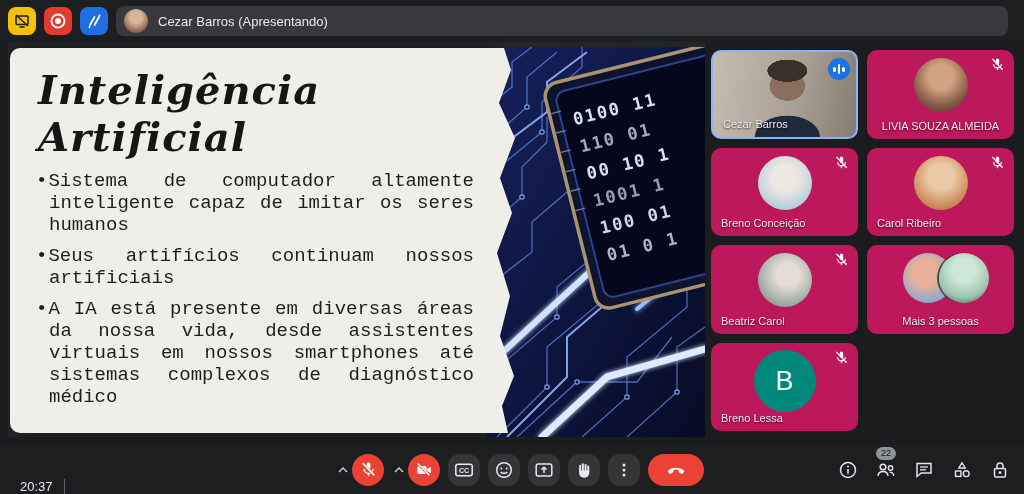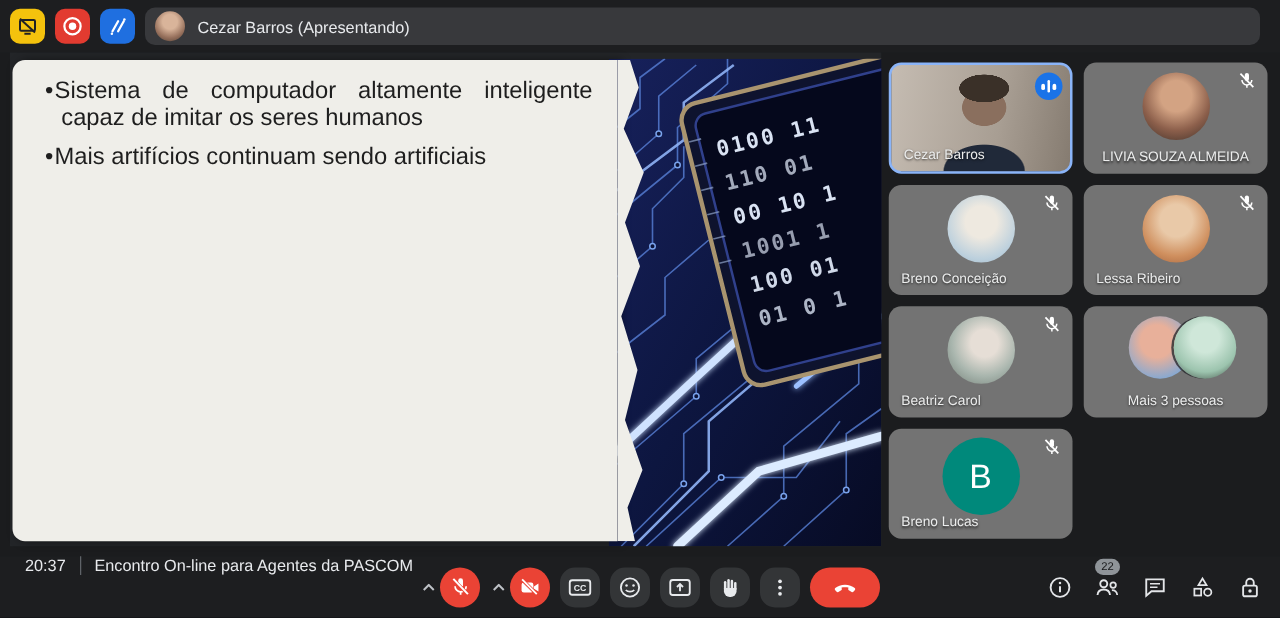--- a/index.html
+++ b/index.html
@@ -23,28 +23,28 @@
 
   
   .slide{position:absolute;left:8px;top:42px;width:697px;height:395px;background:#232528;}
   .circuit{position:absolute;right:0;top:5px;width:218px;height:390px;}
   .paper{position:absolute;left:2px;top:6px;width:484px;height:385px;background:#efeee9;
          border-radius:10px 0 0 10px;box-shadow:3px 0 8px rgba(0,0,0,.45);padding:14px 16px 0 24px;}
   .torn{position:absolute;left:486px;top:6px;width:26px;height:385px;}
   .slide-title{font-family:"DejaVu Serif",serif;font-style:italic;font-weight:bold;
          font-size:40px;color:#161616;margin:4px 0 10px 4px;letter-spacing:1px;}
   .slide-bullets{margin:0;padding:0 4px 0 2px;list-style:none;}
-  .slide-bullets li{font-family:Liberation Sans, sans-serif;font-size:19px;line-height:22px;
+  .slide-bullets li{font-family:Liberation Mono, monospace;font-size:19px;line-height:22px;
          color:#1e1e1e;text-align:justify;margin-bottom:9px;padding-left:13px;text-indent:-13px;}
   .slide-bullets li::before{content:"\2022";margin-right:1px;}
 
   
   .grid{position:absolute;left:711px;top:50px;width:303px;height:381px;display:grid;
         grid-template-columns:1fr 1fr;grid-template-rows:repeat(4,1fr);gap:9px;}
-  .tile{position:relative;background:#737373;border-radius:10px;overflow:hidden;cursor:pointer;}
+  .tile{position:relative;background:#be185d;border-radius:10px;overflow:hidden;cursor:pointer;}
   .tile.video{border:2px solid #8ab4f8;background:
       radial-gradient(ellipse 36px 20px at 52% 22%,#3a3028 55%,rgba(0,0,0,0) 56%),
       radial-gradient(ellipse 30px 25px at 52% 40%,#8a6f5e 58%,rgba(0,0,0,0) 60%),
       radial-gradient(ellipse 58px 38px at 52% 100%,#202939 55%,rgba(0,0,0,0) 57%),
       linear-gradient(100deg,#c5bcb2,#a89e93 60%,#857b70);}
   .p-name{position:absolute;left:10px;bottom:7px;font-size:11px;color:#eceded;
         text-shadow:0 1px 2px rgba(0,0,0,.7);white-space:nowrap;}
   .p-name.center{left:0;right:0;text-align:center;}
   .mic-off{position:absolute;top:7px;right:9px;width:15px;height:15px;}
   .audio-ind{position:absolute;top:6px;right:6px;width:22px;height:22px;border-radius:50%;
@@ -64,21 +64,21 @@
   .duo .d1,.duo .d2{position:absolute;width:50px;height:50px;border-radius:50%;}
   .duo .d1{left:8px;background:radial-gradient(circle at 45% 40%,#e8b09a 32%,#7fa8d6 78%);}
   .duo .d2{left:44px;background:radial-gradient(circle at 50% 35%,#cfe7d9 28%,#9cc4ae 66%,#39453d 100%);
            box-shadow:-2px 0 0 rgba(40,43,46,.8);}
   .av-initial{position:absolute;left:50%;top:44%;transform:translate(-50%,-50%);width:62px;height:62px;
         border-radius:50%;background:#00897b;display:flex;align-items:center;justify-content:center;
         color:#fff;font-size:27px;}
 
   
   .bottom-bar{position:absolute;left:0;right:0;bottom:0;height:49px;background:#1d1e20;}
-  .meet-info{position:absolute;left:20px;top:0;height:49px;display:flex;align-items:flex-start;
+  .meet-info{position:absolute;left:20px;top:0;height:49px;display:flex;align-items:flex-end;
         gap:11px;color:#e8eaed;font-size:13px;}
   .v-div{width:1px;height:15px;background:#5f6368;}
   .controls{position:absolute;left:336px;top:0;height:49px;display:flex;align-items:center;gap:8px;}
   .ctl-group{display:flex;align-items:center;gap:2px;}
   .chev{width:14px;height:32px;display:flex;align-items:center;justify-content:center;cursor:pointer;}
   .ctl{width:32px;height:32px;border-radius:12px;background:#333537;display:flex;align-items:center;
         justify-content:center;cursor:pointer;flex:0 0 auto;}
   .ctl.round{border-radius:50%;}
   .ctl.red{background:#ea4335;}
   .end-call{width:56px;height:32px;border-radius:16px;background:#ea4335;display:flex;
@@ -187,23 +187,25 @@
           <text x="100" y="90" opacity=".7">110 01</text>
           <text x="100" y="118" opacity=".95">00 10 1</text>
           <text x="100" y="146" opacity=".65">1001 1</text>
           <text x="100" y="174" opacity=".9">100 01</text>
           <text x="100" y="202" opacity=".75">01 0 1</text>
         </g>
       </g>
     </svg>
 
     <div class="paper">
+      <div class="slide-title">Inteligência Artificial</div>
       <ul class="slide-bullets">
         <li>Sistema de computador altamente inteligente capaz de imitar os seres humanos</li>
-        <li>Mais artifícios continuam sendo artificiais</li>
+        <li>Seus artifícios continuam nossos artificiais</li>
+        <li>A IA está presente em diversas áreas da nossa vida, desde assistentes virtuais em nossos smartphones até sistemas complexos de diagnóstico médico</li>
       </ul>
     </div>
     <svg class="torn" viewBox="0 0 26 385" preserveAspectRatio="none">
       <polygon fill="#efeee9" points="0,0 10,0 17,22 5,55 21,90 6,130 18,165 3,205 16,248 6,288 20,328 8,358 14,385 0,385"></polygon>
     </svg>
   </div>
 
   <div class="grid">
 
     <div class="tile video">
@@ -238,21 +240,21 @@
     </div>
 
     <div class="tile">
       <svg class="mic-off" viewBox="0 0 16 16">
         <rect x="6.2" y="1.5" width="3.6" height="7" rx="1.8" fill="#fff"></rect>
         <path d="M3.8 7.5a4.2 4.2 0 0 0 8.4 0" stroke="#fff" stroke-width="1.3" fill="none"></path>
         <line x1="8" y1="11.8" x2="8" y2="14" stroke="#fff" stroke-width="1.3"></line>
         <line x1="2.5" y1="2" x2="13.5" y2="13.5" stroke="#fff" stroke-width="1.5"></line>
       </svg>
       <span class="avatar-lg av-carol"></span>
-      <span class="p-name">Lessa Ribeiro</span>
+      <span class="p-name">Carol Ribeiro</span>
     </div>
 
 
     <div class="tile">
       <svg class="mic-off" viewBox="0 0 16 16">
         <rect x="6.2" y="1.5" width="3.6" height="7" rx="1.8" fill="#fff"></rect>
         <path d="M3.8 7.5a4.2 4.2 0 0 0 8.4 0" stroke="#fff" stroke-width="1.3" fill="none"></path>
         <line x1="8" y1="11.8" x2="8" y2="14" stroke="#fff" stroke-width="1.3"></line>
         <line x1="2.5" y1="2" x2="13.5" y2="13.5" stroke="#fff" stroke-width="1.5"></line>
       </svg>
@@ -269,29 +271,28 @@
     </div>
 
     <div class="tile">
       <svg class="mic-off" viewBox="0 0 16 16">
         <rect x="6.2" y="1.5" width="3.6" height="7" rx="1.8" fill="#fff"></rect>
         <path d="M3.8 7.5a4.2 4.2 0 0 0 8.4 0" stroke="#fff" stroke-width="1.3" fill="none"></path>
         <line x1="8" y1="11.8" x2="8" y2="14" stroke="#fff" stroke-width="1.3"></line>
         <line x1="2.5" y1="2" x2="13.5" y2="13.5" stroke="#fff" stroke-width="1.5"></line>
       </svg>
       <span class="av-initial">B</span>
-      <span class="p-name">Breno Lucas</span>
+      <span class="p-name">Breno Lessa</span>
     </div>
   </div>
 
   <div class="bottom-bar">
     <div class="meet-info">
       <span>20:37</span>
       <span class="v-div"></span>
-      <span>Encontro On-line para Agentes da PASCOM</span>
     </div>
 
     <div class="controls">
       <div class="ctl-group">
         <span class="chev">
           <svg width="10" height="6" viewBox="0 0 10 6">
             <polyline points="1,5 5,1 9,5" fill="none" stroke="#bdc1c6" stroke-width="1.6"></polyline>
             </svg>
         </span>
         <span class="ctl round red">

